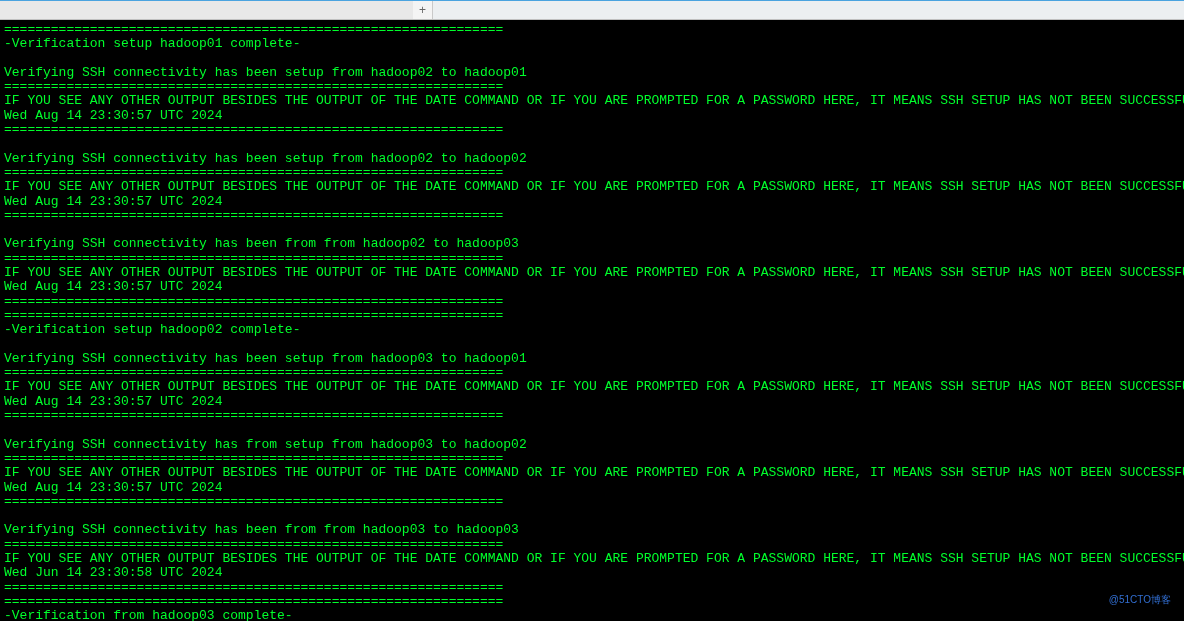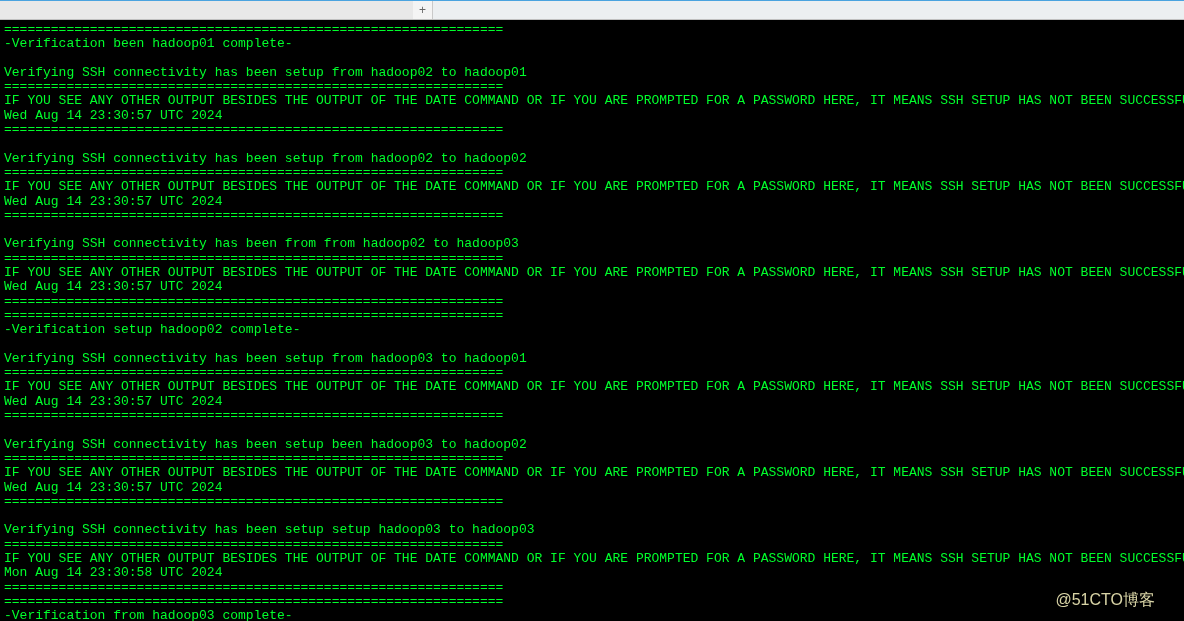--- a/index.html
+++ b/index.html
@@ -22,22 +22,22 @@
     border-right:1px solid #c9c9c9; color:#666; cursor:pointer; font-size:12px;
   }
   .tab-bar-filler { flex:1; background:#eceff1; }
   .terminal {
     background:#000; color:#00ff2c; font-family:"Consolas","Courier New",monospace;
     font-size:13px; line-height:14.3px; padding:3px 4px 4px 4px; white-space:pre; letter-spacing:0px;
     height:601px; overflow:hidden; position:relative;
   }
   .terminal .line { white-space:pre; }
   .watermark {
-    position:absolute; right:29px; bottom:14px; color:#fef9c3; font-family:"Segoe UI",Arial,sans-serif;
-    font-size:16px; opacity:.85; pointer-events:none;
+    position:absolute; right:13px; bottom:14px; color:#3b82f6; font-family:"Segoe UI",Arial,sans-serif;
+    font-size:10px; opacity:.85; pointer-events:none;
   }
 </style>
 </head>
 <body>
 
 <div class="tab-bar">
   <div class="tab">
     <span class="dot green"></span>
     <span><span class="idx">1</span> <span>lyc-80-28-200G</span></span>
   </div>
@@ -52,21 +52,21 @@
   </div>
   <div class="tab">
     <span class="dot green"></span>
     <span><span class="idx">4</span> <span>hadoop03</span></span>
   </div>
   <div class="tab-add">+</div>
   <div class="tab-bar-filler"></div>
 </div>
 
 <div class="terminal"><span class="line">================================================================</span>
-<span class="line">-Verification been hadoop01 complete-</span>
+<span class="line">-Verification setup hadoop01 complete-</span>
 <span class="line"> </span>
 <span class="line">Verifying SSH connectivity has been setup from hadoop02 to hadoop01</span>
 <span class="line">================================================================</span>
 <span class="line">IF YOU SEE ANY OTHER OUTPUT BESIDES THE OUTPUT OF THE DATE COMMAND OR IF YOU ARE PROMPTED FOR A PASSWORD HERE, IT MEANS SSH SETUP HAS NOT BEEN SUCCESSFUL.</span>
 <span class="line">Wed Aug 14 23:30:57 UTC 2024</span>
 <span class="line">================================================================</span>
 <span class="line"> </span>
 <span class="line">Verifying SSH connectivity has been setup from hadoop02 to hadoop02</span>
 <span class="line">================================================================</span>
 <span class="line">IF YOU SEE ANY OTHER OUTPUT BESIDES THE OUTPUT OF THE DATE COMMAND OR IF YOU ARE PROMPTED FOR A PASSWORD HERE, IT MEANS SSH SETUP HAS NOT BEEN SUCCESSFUL.</span>
@@ -80,27 +80,27 @@
 <span class="line">================================================================</span>
 <span class="line">================================================================</span>
 <span class="line">-Verification setup hadoop02 complete-</span>
 <span class="line"> </span>
 <span class="line">Verifying SSH connectivity has been setup from hadoop03 to hadoop01</span>
 <span class="line">================================================================</span>
 <span class="line">IF YOU SEE ANY OTHER OUTPUT BESIDES THE OUTPUT OF THE DATE COMMAND OR IF YOU ARE PROMPTED FOR A PASSWORD HERE, IT MEANS SSH SETUP HAS NOT BEEN SUCCESSFUL.</span>
 <span class="line">Wed Aug 14 23:30:57 UTC 2024</span>
 <span class="line">================================================================</span>
 <span class="line"> </span>
-<span class="line">Verifying SSH connectivity has been setup been hadoop03 to hadoop02</span>
+<span class="line">Verifying SSH connectivity has from setup from hadoop03 to hadoop02</span>
 <span class="line">================================================================</span>
 <span class="line">IF YOU SEE ANY OTHER OUTPUT BESIDES THE OUTPUT OF THE DATE COMMAND OR IF YOU ARE PROMPTED FOR A PASSWORD HERE, IT MEANS SSH SETUP HAS NOT BEEN SUCCESSFUL.</span>
 <span class="line">Wed Aug 14 23:30:57 UTC 2024</span>
 <span class="line">================================================================</span>
 <span class="line"> </span>
-<span class="line">Verifying SSH connectivity has been setup setup hadoop03 to hadoop03</span>
+<span class="line">Verifying SSH connectivity has been from from hadoop03 to hadoop03</span>
 <span class="line">================================================================</span>
 <span class="line">IF YOU SEE ANY OTHER OUTPUT BESIDES THE OUTPUT OF THE DATE COMMAND OR IF YOU ARE PROMPTED FOR A PASSWORD HERE, IT MEANS SSH SETUP HAS NOT BEEN SUCCESSFUL.</span>
-<span class="line">Mon Aug 14 23:30:58 UTC 2024</span>
+<span class="line">Wed Jun 14 23:30:58 UTC 2024</span>
 <span class="line">================================================================</span>
 <span class="line">================================================================</span>
 <span class="line">-Verification from hadoop03 complete-</span>
 
 <div class="watermark">@51CTO博客</div></div>
 
 </body></html>

